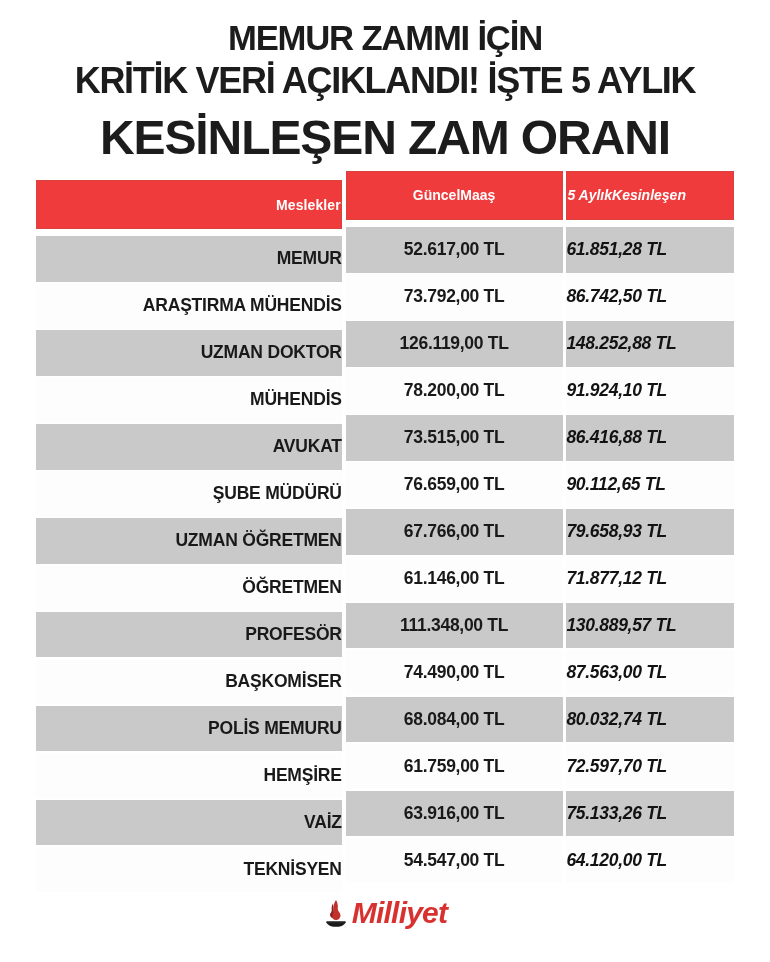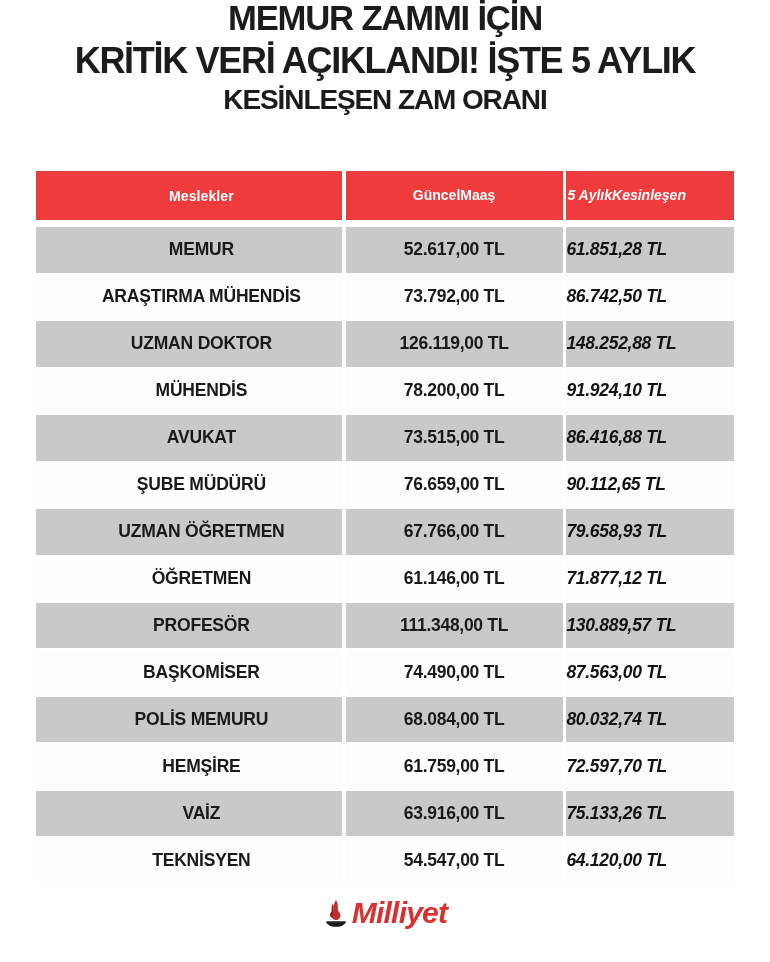--- a/index.html
+++ b/index.html
@@ -15,20 +15,21 @@
 
   .page {
     position: relative;
     width: 770px;
     height: 962px;
     background: #ffffff;
   }
 
   
   .headline {
+    padding-top: 20px;
     text-align: center;
     color: #1c1c1c;
     letter-spacing: -0.6px;
   }
   .headline .line {
     display: block;
     line-height: 1.02;
     white-space: nowrap;
   }
   .headline .l1 {
@@ -38,24 +39,24 @@
     transform: scaleX(0.99);
   }
   .headline .l2 {
     font-size: 36px;
     letter-spacing: -1.3px;
     margin-top: 7px;
   }
   .headline .l2 .reg { font-weight: 600; }
   .headline .l2 .bld { font-weight: 800; }
   .headline .l3 {
-    font-size: 28px;
+    font-size: 48px;
     font-weight: 800;
     letter-spacing: -1.1px;
-    margin-top: 7px;
+    margin-top: 15px;
   }
 
   
   .table {
     position: absolute;
     left: 36px;
     top: 171px;
     width: 698px;
   }
 
@@ -65,21 +66,21 @@
     height: 45.6px;
     margin-bottom: 1.4px;
   }
 
   .cell {
     height: 100%;
     display: flex;
     align-items: center;
   }
 
-  .c-prof { width: 320px; padding-left: 25px; justify-content: center; }
+  .c-prof { width: 320px; padding-left: 25px; justify-content: flex-end; margin-top: 9px; }
   .c-gap  { width: 4px; }
   .c-cur  { width: 228px; justify-content: center; }
   .c-new  { width: 175px; padding-right: 21px; justify-content: flex-start; }
 
   
   .row.header { height: 49px; margin-bottom: 7px; }
   .row.header .cell {
     background: #ef3b3b;
     color: #ffffff;
     border: 1px solid #d8423f;

